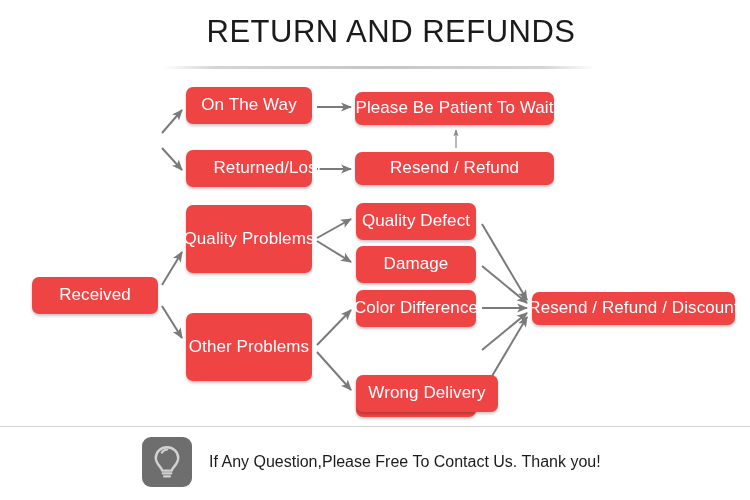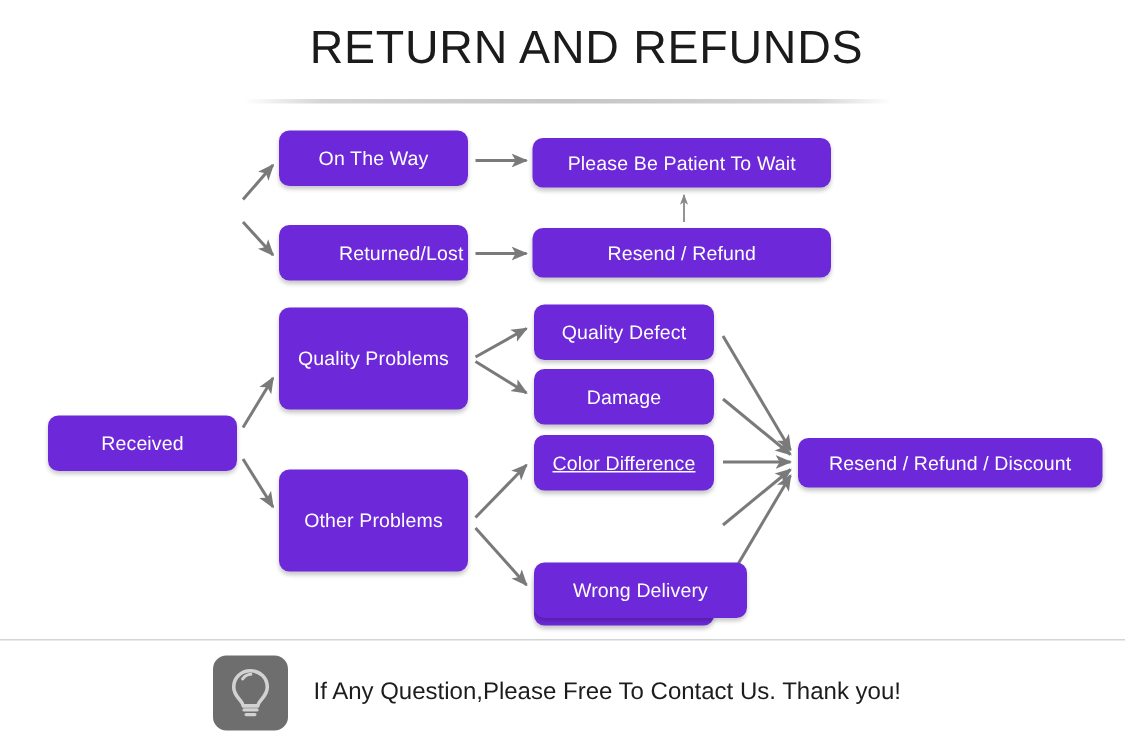--- a/index.html
+++ b/index.html
@@ -46,27 +46,27 @@
        rgba(198,198,198,1) 50%,
        rgba(205,205,205,0.85) 88%,
        rgba(223,223,223,0) 100%);
     border-radius: 2px;
   }
 
   
   .node {
     position: absolute;
     box-sizing: border-box;
-    background: #6d28d9;
+    background: #ef4444;
     color: #ffffff;
     border-radius: 7px;
     display: flex;
     align-items: center;
     justify-content: center;
-    font-size: 13px;
+    font-size: 17px;
     font-weight: 400;
     text-align: center;
     line-height: 1.2;
     box-shadow: 0 2px 3px rgba(0,0,0,0.22);
     white-space: nowrap;
     letter-spacing: 0.1px;
   }
 
   
   #connectors {
@@ -170,21 +170,21 @@
   <div class="node" style="left:32px; top:277px; width:126px; height:37px;">Received</div>
 
   <div class="node" style="left:186px; top:205px; width:126px; height:68px;">Quality Problems</div>
 
   <div class="node" style="left:186px; top:313px; width:126px; height:68px;">Other Problems</div>
 
   <div class="node" style="left:356px; top:203px; width:120px; height:37px;">Quality Defect</div>
 
   <div class="node" style="left:356px; top:246px; width:120px; height:37px;">Damage</div>
 
-  <div class="node" style="left:356px; top:290px; width:120px; height:37px;text-decoration:underline;">Color Difference</div>
+  <div class="node" style="left:356px; top:290px; width:120px; height:37px;">Color Difference</div>
 
   <div class="node" style="left:356px; top:332px; width:120px; height:37px;margin-top:48px;">Not Fit</div>
 
   <div class="node" style="left:356px; top:375px; width:142px; height:37px;">Wrong Delivery</div>
 
   <div class="node" style="left:532px; top:292px; width:203px; height:33px;">Resend / Refund / Discount</div>
 
   <div id="footer-divider"></div>
   <div id="footer">
     <div id="bulb-badge">

